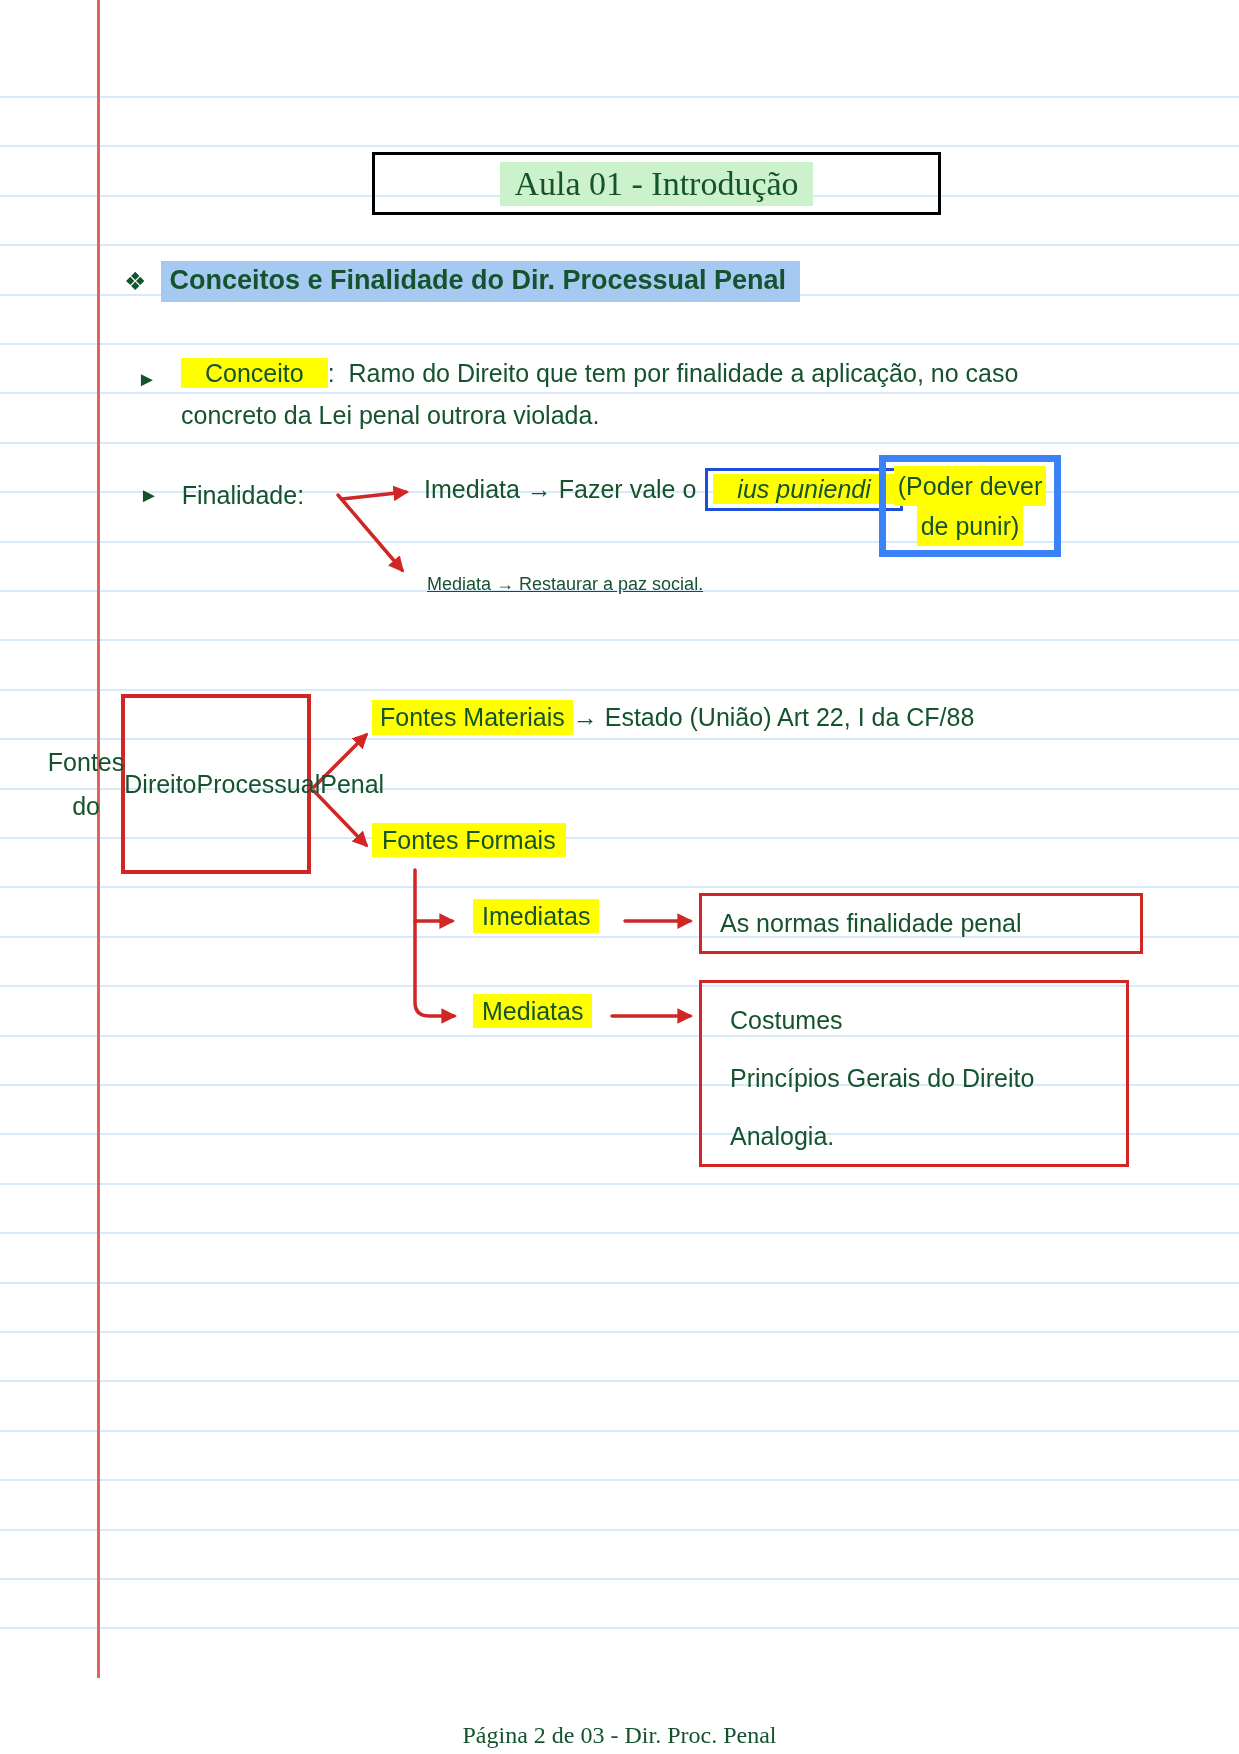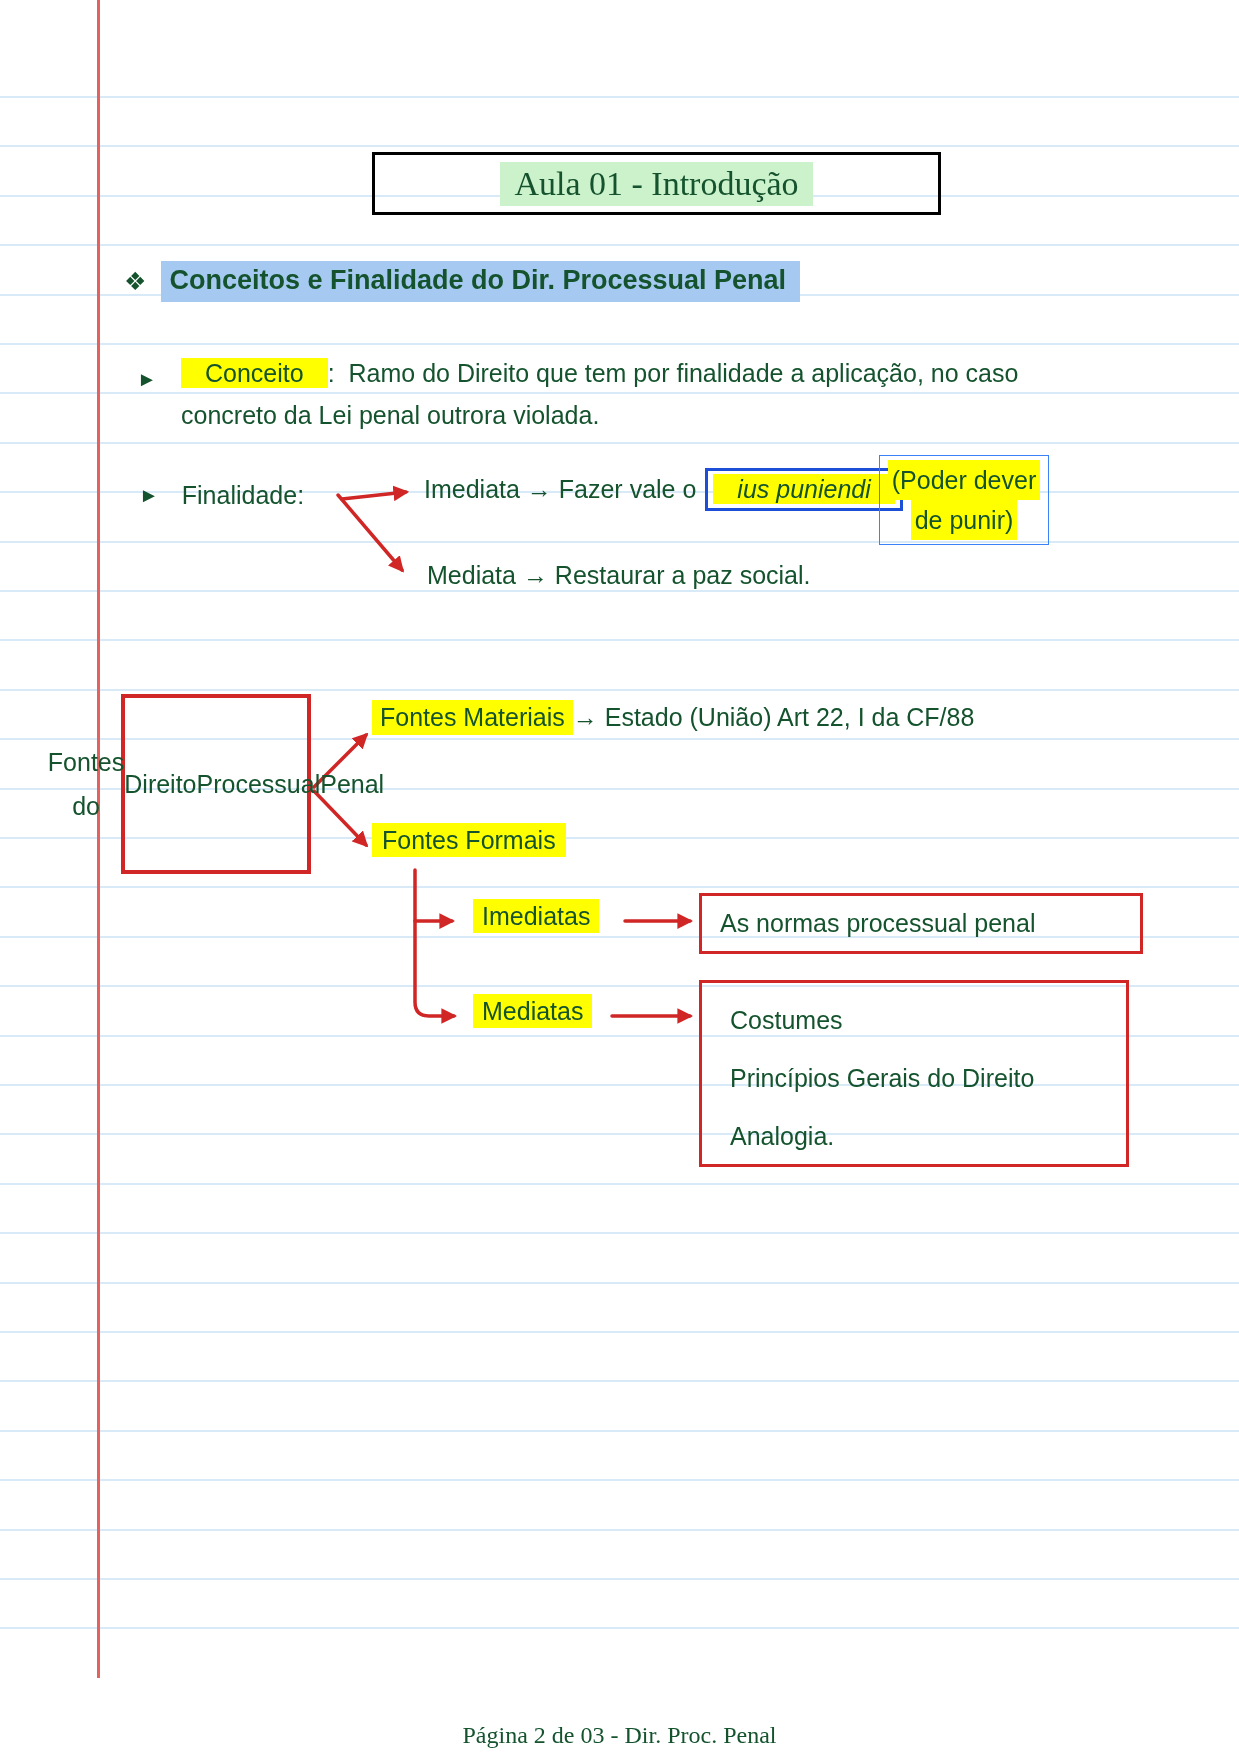--- a/index.html
+++ b/index.html
@@ -24,25 +24,25 @@
   
   .concept{position:absolute;left:137px;top:352px;width:905px;font-size:25px;line-height:42px;}
   .concept .tri{position:absolute;left:0;top:6px;}
   .concept .body{display:block;margin-left:44px;width:860px;white-space:pre-wrap;}
   
   .purpose-label{position:absolute;left:139px;top:481px;display:flex;align-items:center;gap:23px;font-size:25px;}
   .immediate-line{position:absolute;left:424px;top:468px;display:flex;align-items:center;font-size:25px;}
   .immediate-line .prefix{margin-right:9px;}
   .ius-box{border:3px solid #1d4ed8;padding:4px 5px;}
   .ius-box .hl-yellow{font-style:italic;}
-  .poder-box{position:absolute;left:879px;top:455px;width:168px;height:88px;border:1px solid #3b82f6;
+  .poder-box{position:absolute;left:879px;top:455px;width:168px;height:88px;border:7px solid #3b82f6;
              display:flex;flex-direction:column;align-items:center;justify-content:center;
              font-size:25px;line-height:40px;text-align:center;}
   .poder-box .hl-yellow{padding:0 4px;}
-  .mediate-line{position:absolute;left:427px;top:561px;font-size:25px;}
+  .mediate-line{position:absolute;left:427px;top:574px;font-size:18px;text-decoration:underline;}
   
   .fontes-box{position:absolute;left:121px;top:694px;width:182px;height:172px;border:4px solid #d02626;
               display:flex;flex-direction:row;justify-content:center;align-items:center;
               font-size:25px;line-height:44px;text-align:center;}
   .material-line{position:absolute;left:372px;top:700px;display:flex;align-items:center;font-size:25px;}
   .material-line .hl-yellow{padding:3px 8px;}
   .formal-label{position:absolute;left:372px;top:826px;font-size:25px;}
   .formal-label .hl-yellow{padding:3px 10px;}
   .imediatas-label{position:absolute;left:473px;top:902px;font-size:25px;}
   .imediatas-label .hl-yellow{padding:3px 9px;}
@@ -131,21 +131,21 @@
 
   <div class="formal-label">
     <span class="hl-yellow">Fontes Formais</span>
   </div>
 
   <div class="imediatas-label">
     <span class="hl-yellow">Imediatas</span>
   </div>
 
   <div class="normas-box">
-    <span>As normas processual penal</span>
+    <span>As normas finalidade penal</span>
   </div>
 
   <div class="mediatas-label">
     <span class="hl-yellow">Mediatas</span>
   </div>
 
   <div class="costumes-box">
     <div>Costumes</div>
     <div>Princípios Gerais do Direito</div>
     <div>Analogia.</div>

